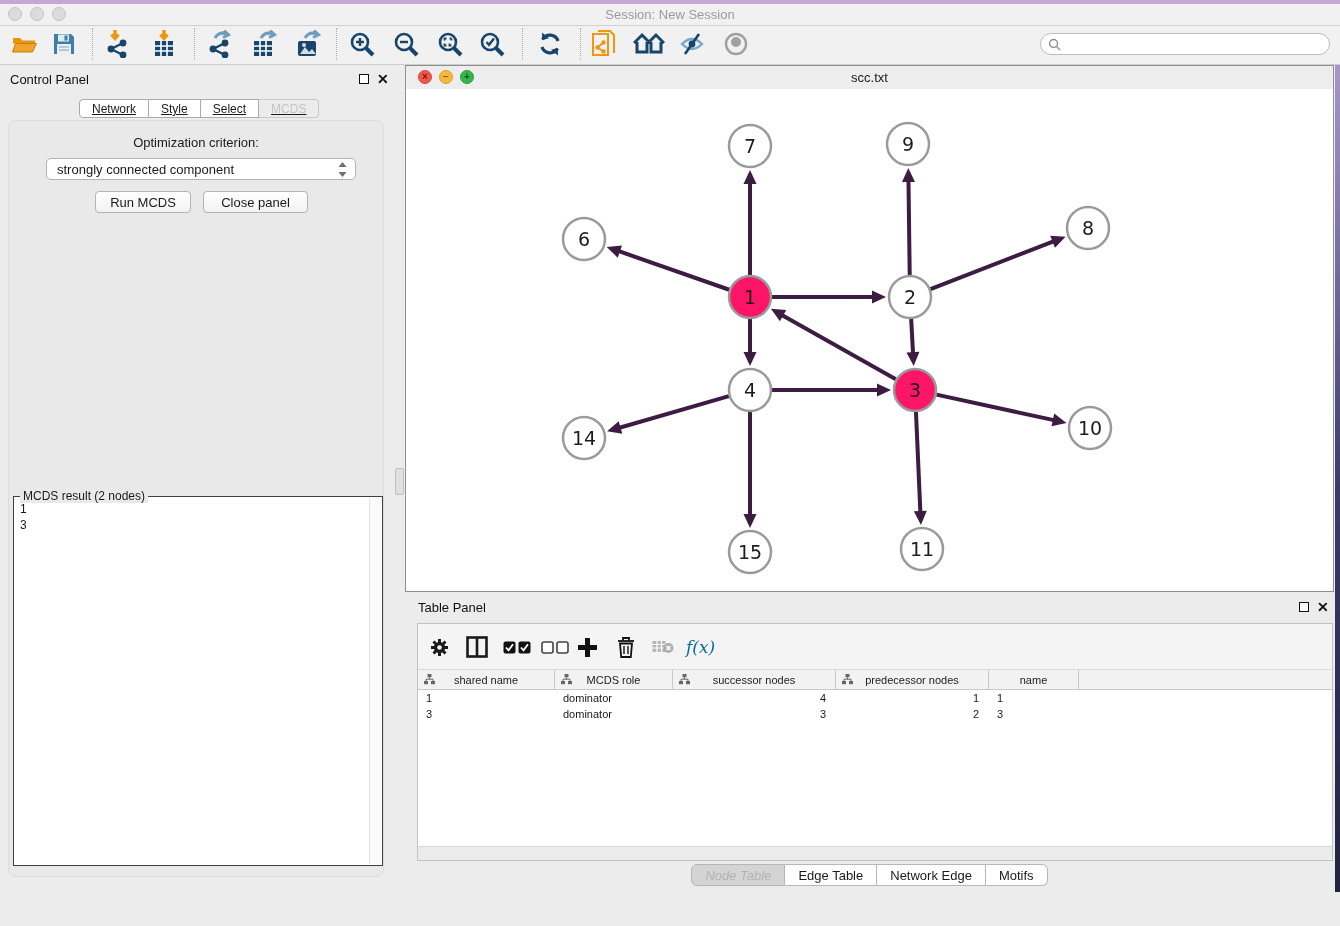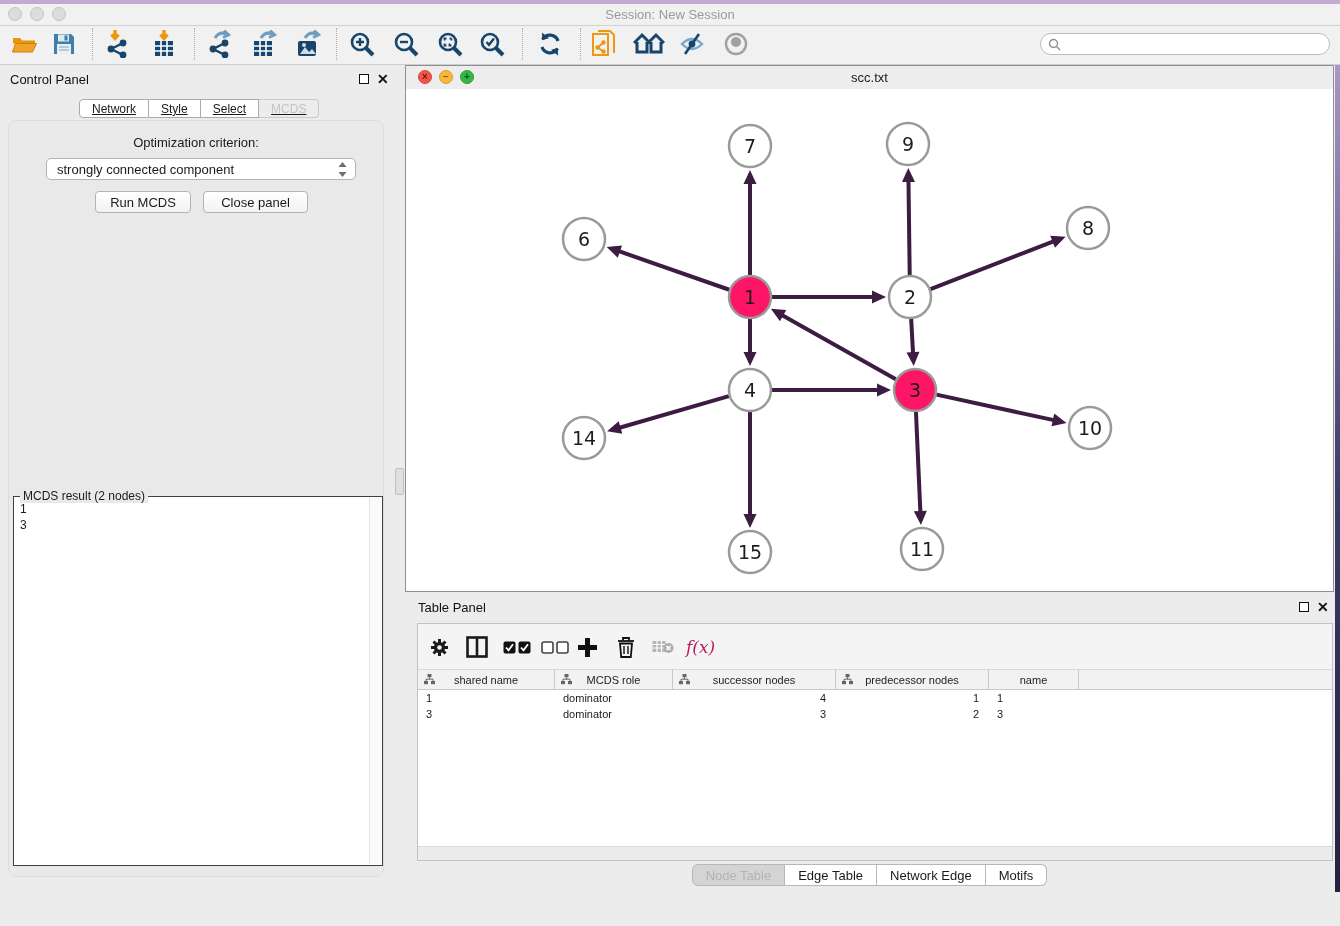--- a/index.html
+++ b/index.html
@@ -47,33 +47,33 @@
   .net-window{left:405px;top:65px;width:929px;height:527px;border:1px solid #8f8f8f;background:#fff;box-sizing:border-box;}
   .net-titlebar{position:absolute;left:0;top:0;right:0;height:23px;background:#ededed;border-bottom:1px solid #ababab;}
   .mac{position:absolute;top:4px;width:14px;height:14px;border-radius:50%;box-sizing:border-box;
        display:flex;align-items:center;justify-content:center;font-size:10px;font-weight:bold;line-height:10px;}
   .net-title{position:absolute;left:0;right:0;top:4px;text-align:center;font-size:13px;color:#1a1a1a;}
   .net-canvas{position:absolute;left:0;top:23px;right:0;bottom:0;background:#fff;}
   
   .tablebox{left:417px;top:623px;width:916px;height:238px;background:#fff;border:1px solid #c2c2c2;box-sizing:border-box;}
   .tb-toolbar{position:absolute;left:0;top:0;right:0;height:45px;background:#f4f4f4;border-bottom:1px solid #dadada;}
   .tb-ico{position:absolute;top:11px;display:flex;align-items:center;justify-content:center;height:24px;}
-  .fx{font-family:"DejaVu Serif",serif;font-style:italic;font-size:17px;color:#be185d;}
+  .fx{font-family:"DejaVu Serif",serif;font-style:italic;font-size:17px;color:#0369a1;}
   .thead{position:absolute;left:0;top:46px;right:0;height:19px;background:#f2f2f2;border-bottom:1px solid #c9c9c9;display:flex;}
   .th{position:relative;height:19px;border-right:1px solid #c9c9c9;box-sizing:border-box;
       display:flex;align-items:center;justify-content:center;font-size:11px;color:#222;}
   .th .colico{position:absolute;left:6px;top:4px;}
   .trow{position:absolute;left:0;right:0;height:16px;display:flex;font-size:11px;}
   .td{box-sizing:border-box;padding:1px 8px 0 8px;overflow:hidden;white-space:nowrap;}
   .td.num{text-align:right;padding-right:10px;}
   .tb-hscroll{position:absolute;left:0;right:0;bottom:0;height:13px;background:#ececec;border-top:1px solid #d8d8d8;}
   .bottom-tabs{left:405px;top:864px;width:929px;display:flex;justify-content:center;}
   .btab{height:22px;line-height:22px;padding:0 13px;font-size:13px;background:#fff;border:1px solid #b7b7b7;
      border-left:none;box-sizing:border-box;}
-  .btab:first-child{border-left:1px solid #b7b7b7;border-radius:6px 0 0 6px;}
+  .btab:first-child{border-left:1px solid #b7b7b7;border-radius:6px 0 0 6px;font-style:italic;}
   .btab.last{border-radius:0 6px 6px 0;}
   .btab.active{background:#d4d4d4;color:#b3b3b3;}
   
   .statusbar{left:0;top:892px;width:1340px;height:34px;background:#ececec;border-top:1px solid #c4c4c4;box-sizing:border-box;}
   .sq-btn{position:absolute;left:11px;top:5px;width:27px;height:25px;background:#fcfcfc;border:1px solid #ababab;
      display:flex;align-items:center;justify-content:center;box-sizing:border-box;}
   .mem-btn{position:absolute;right:9px;top:5px;width:73px;height:24px;background:#f8f8f8;border:1px solid #b2b2b2;
      border-radius:4px;display:flex;align-items:center;justify-content:center;gap:6px;font-size:13px;box-sizing:border-box;}
   .mem-dot{width:11px;height:11px;border-radius:50%;background:#1d9e37;}
   .grip-v{left:395px;top:468px;width:9px;height:27px;background:#e0e0e0;border:1px solid #c0c0c0;border-radius:2px;box-sizing:border-box;}

